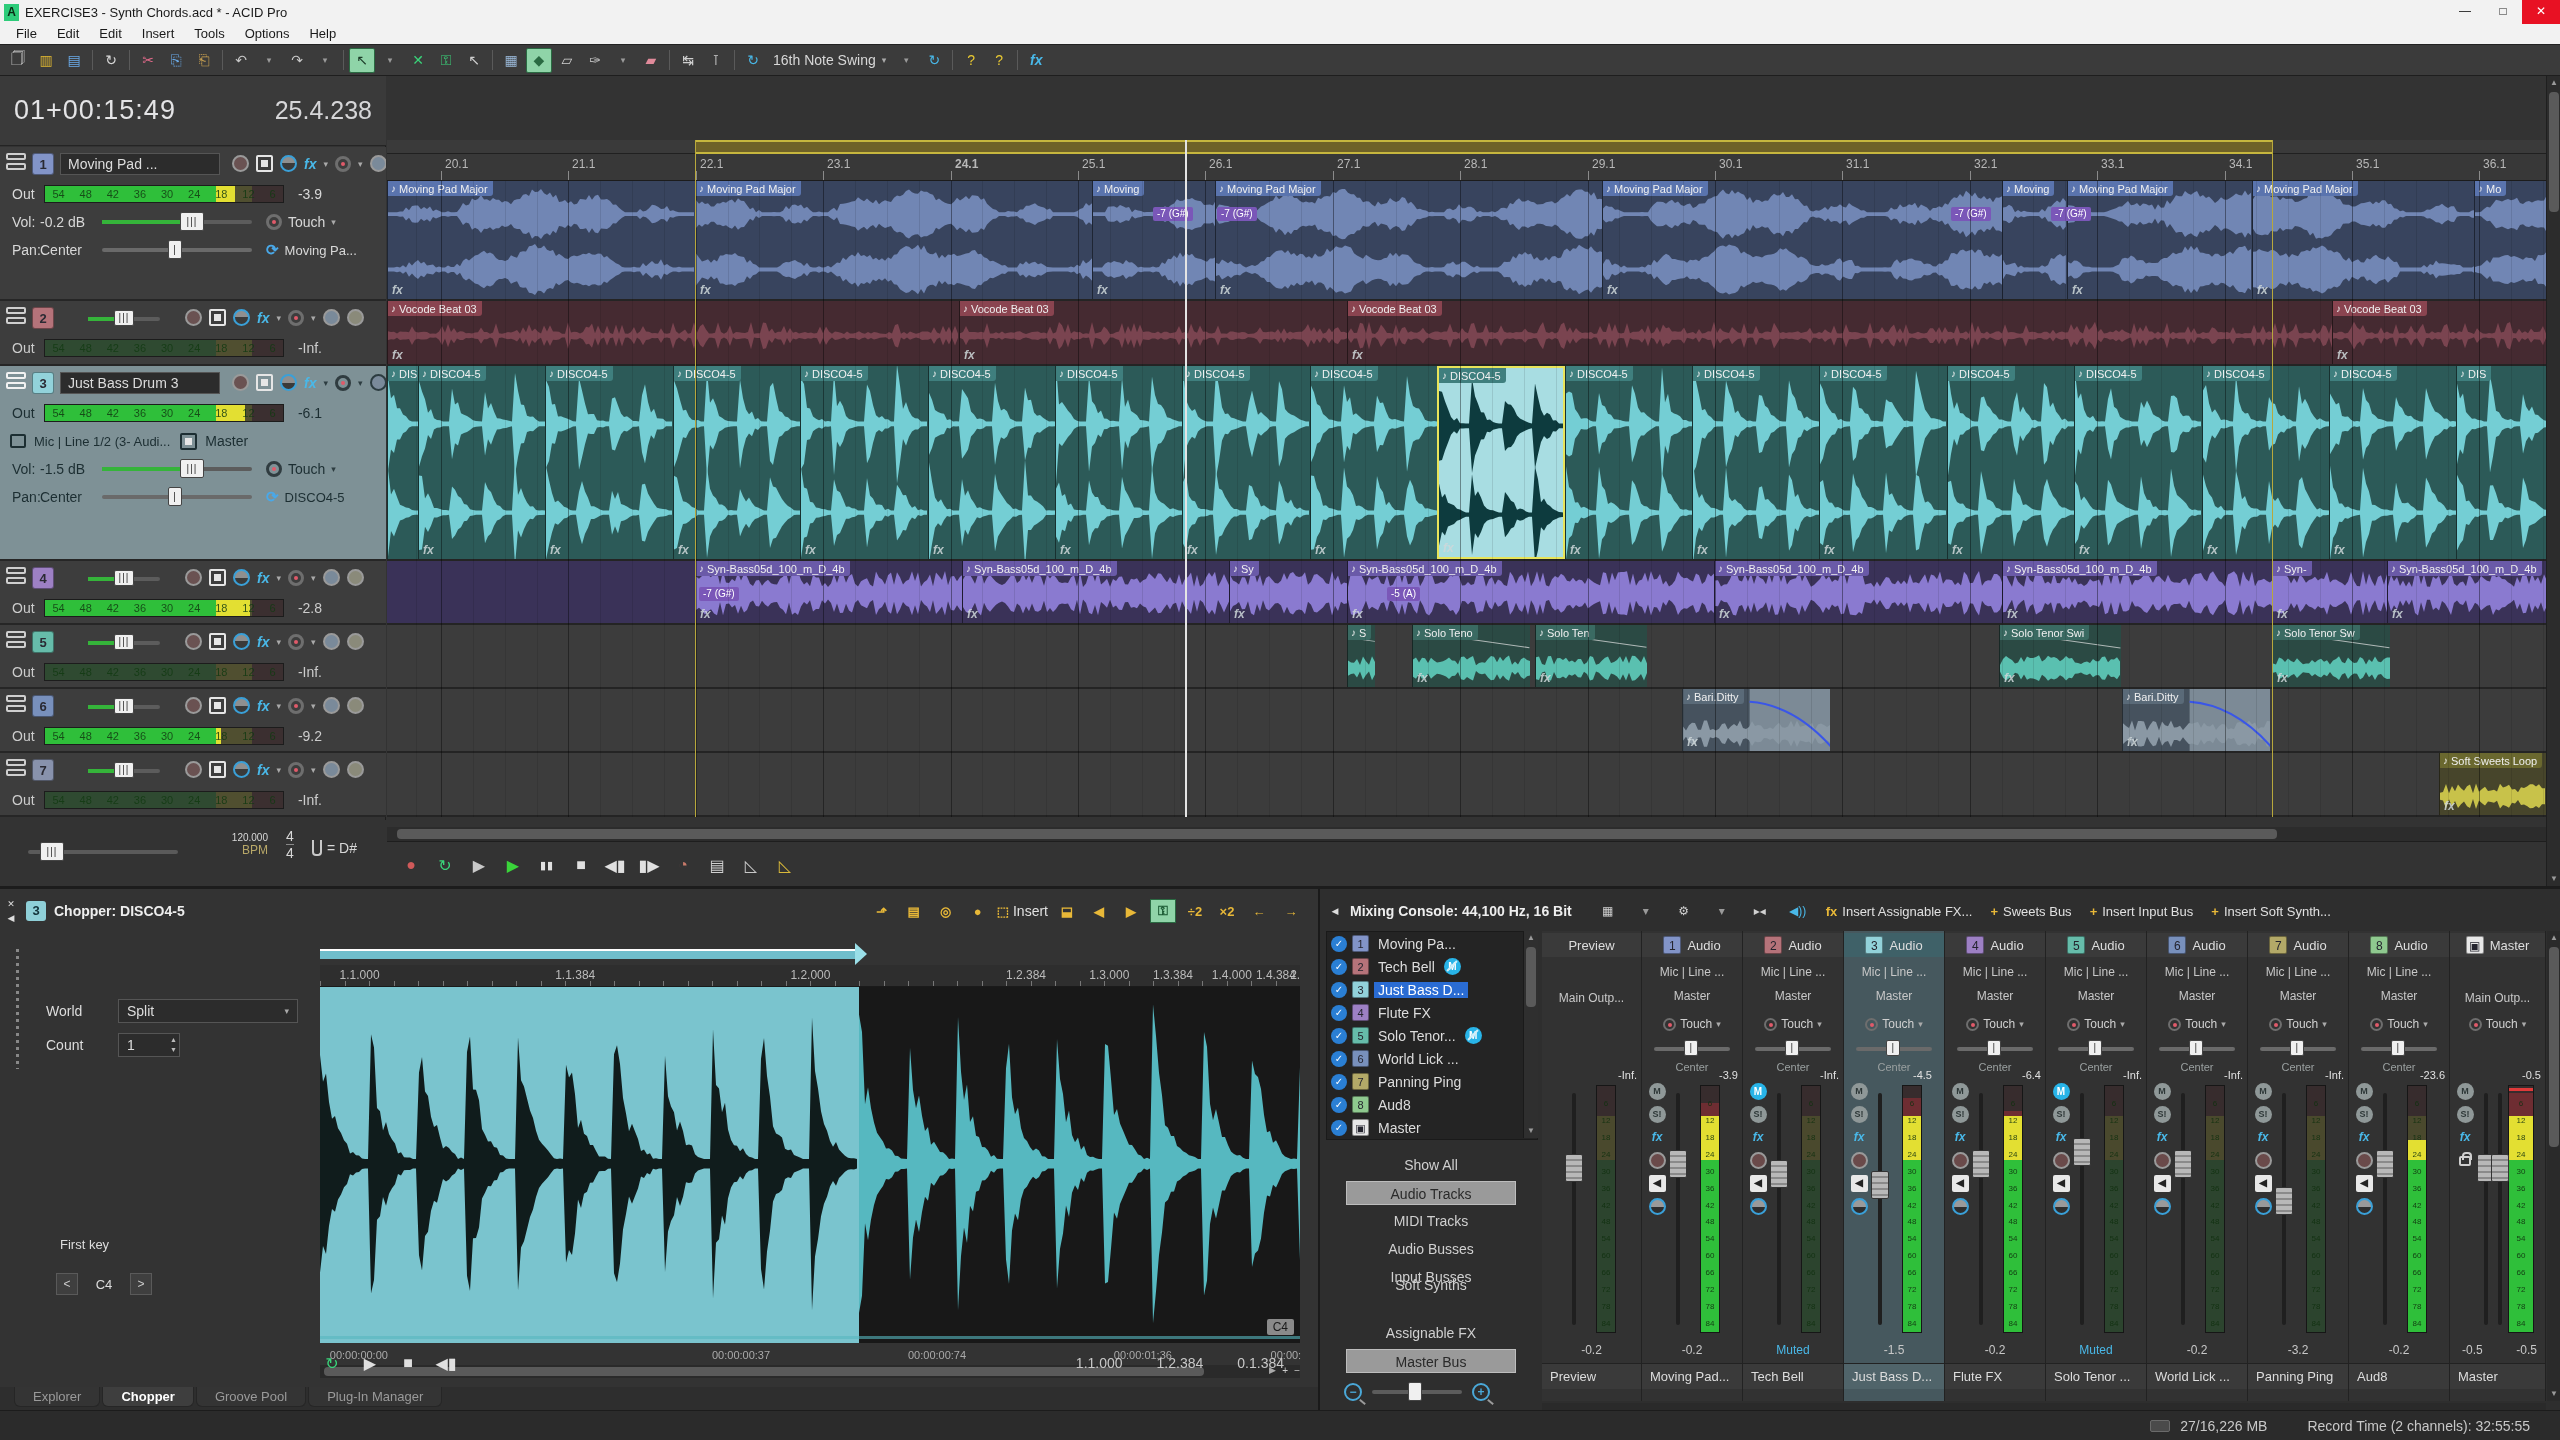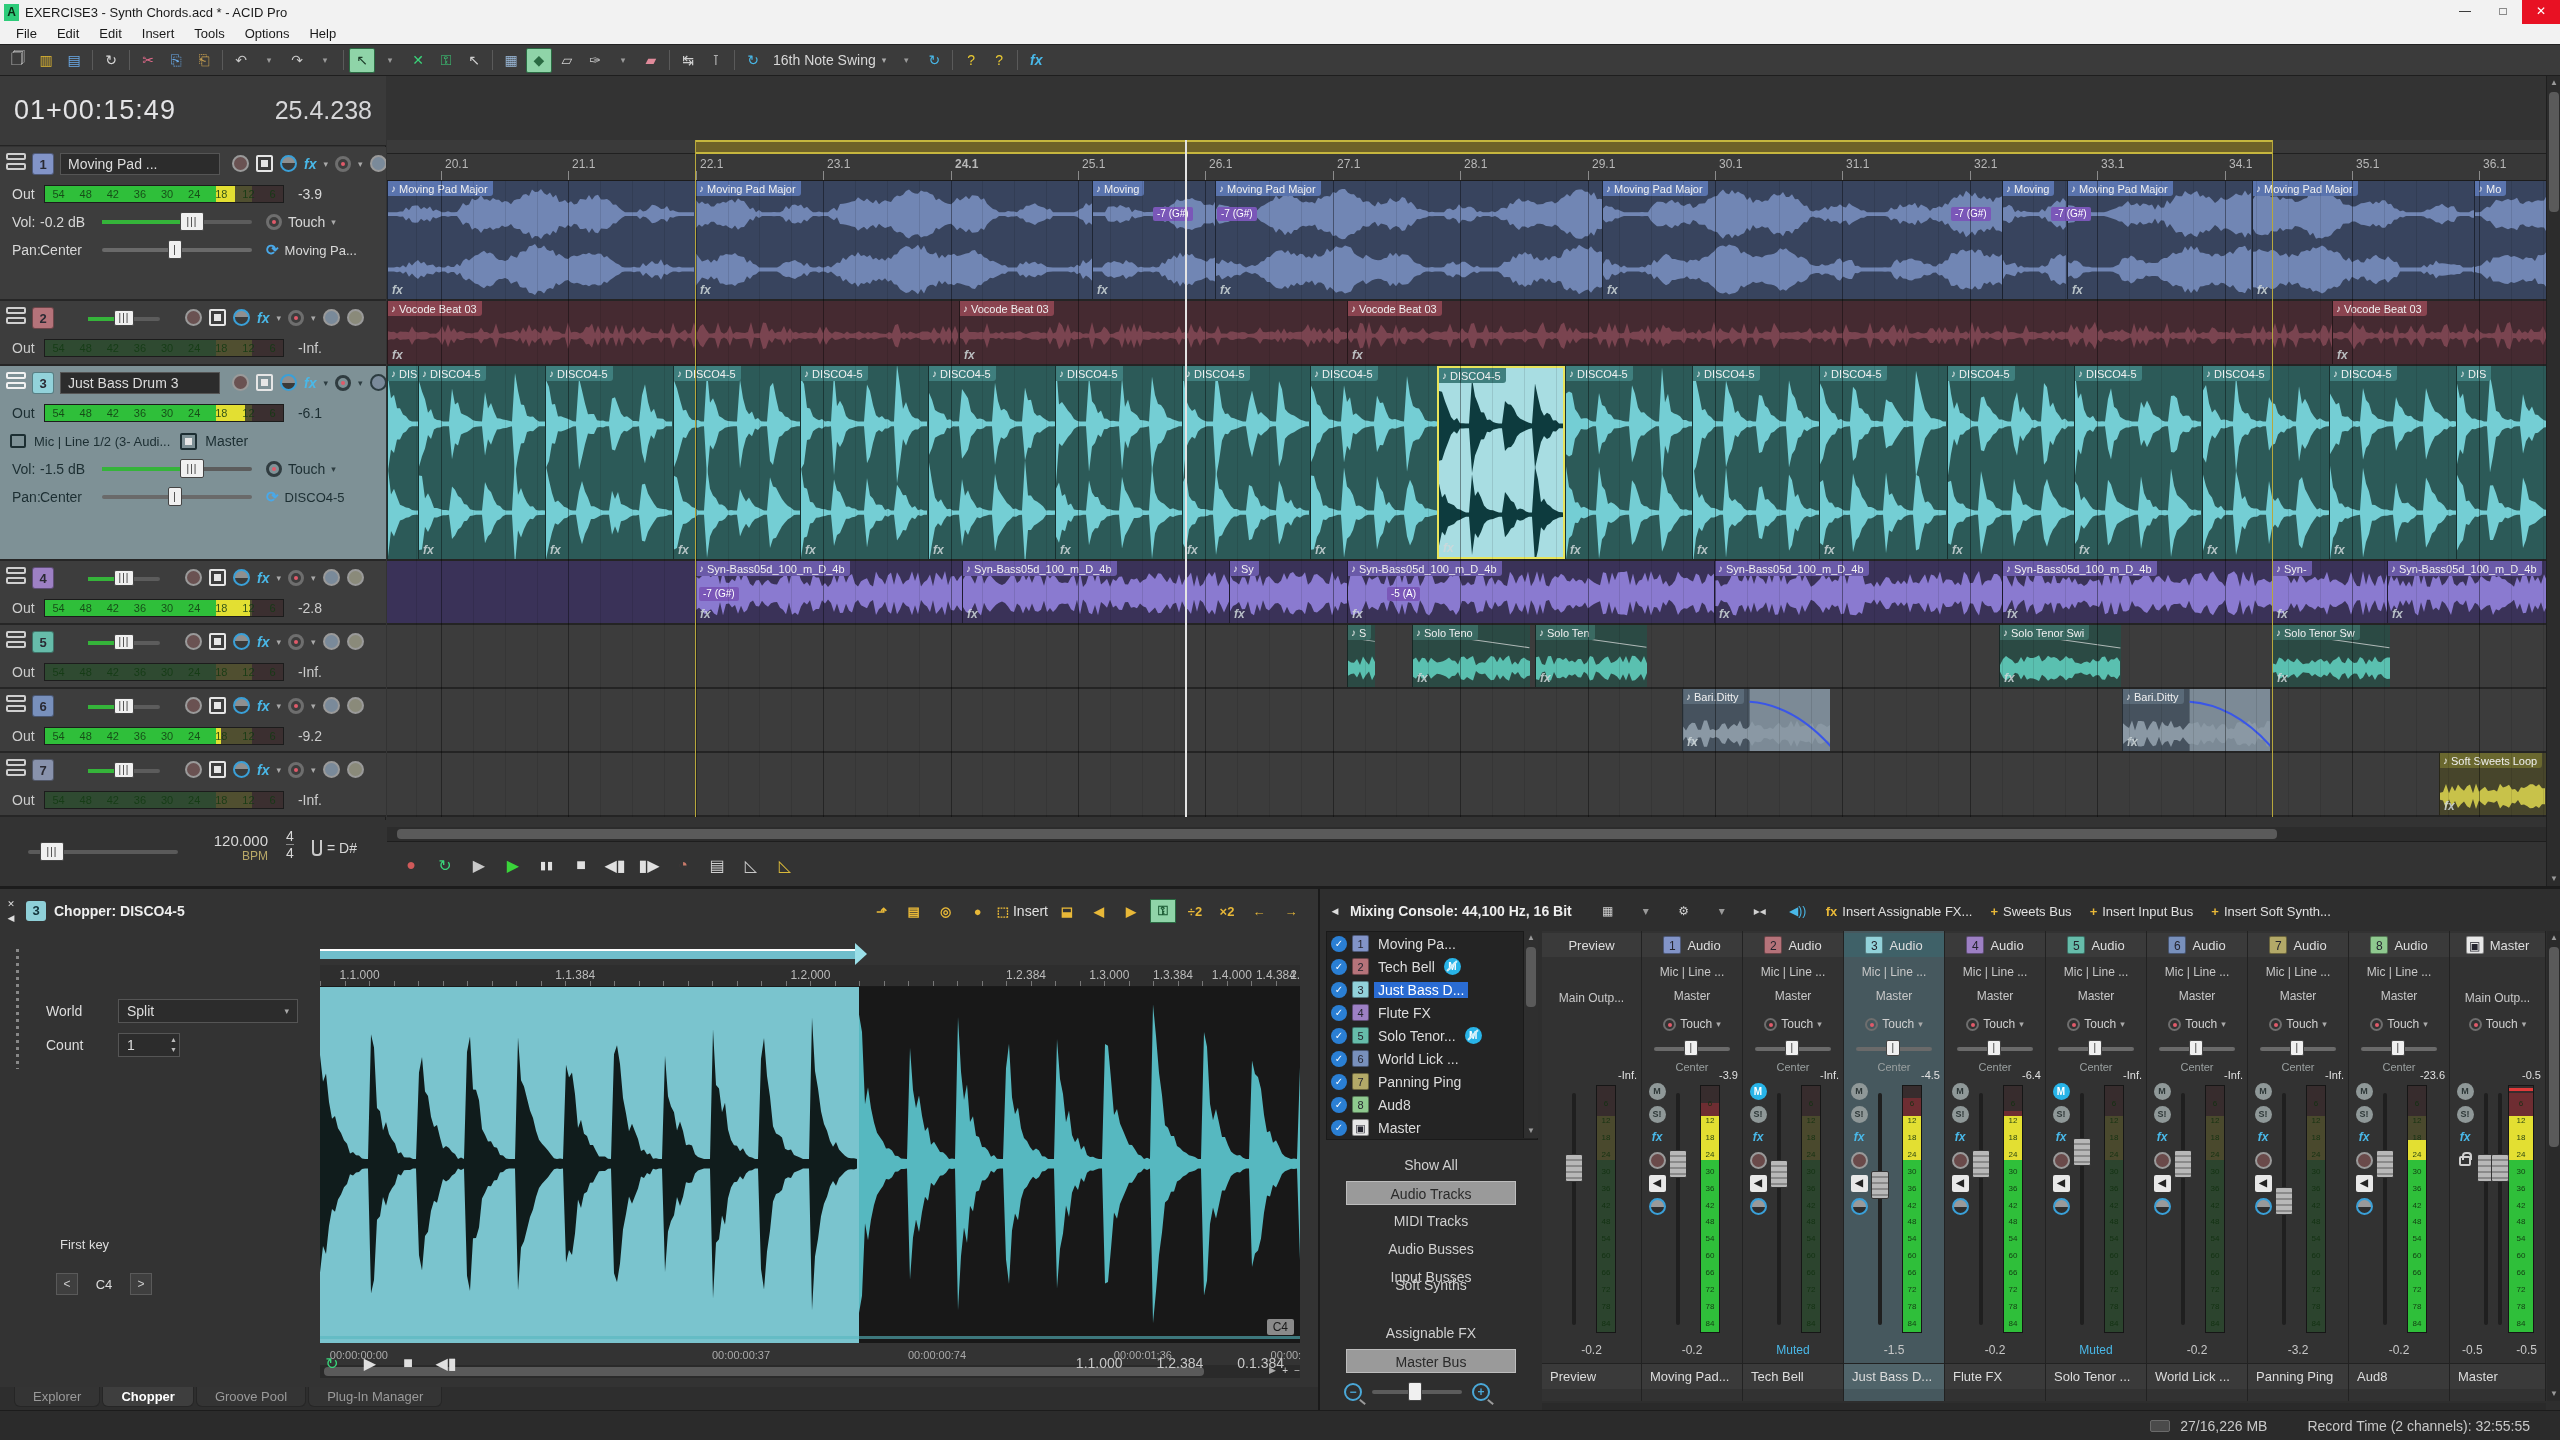--- a/index.html
+++ b/index.html
@@ -675,21 +675,21 @@
               </div>
               <span class="meter-db">-Inf.</span>
             </div>
           </div>
         </div>
       <div id="tempo-area">
           <div class="hslider" style="position: absolute; left: 28px; top: 30px; width: 150px; background: rgb(90, 90, 90);">
             <div class="thumb" style="left: 12px;">|||</div>
           </div>
           <div style="position: absolute; left: 196px; top: 12px; text-align: right; width: 72px;">
-            <div style="font-size: 15px; color: rgb(216, 216, 216);">120.000</div>
+            <div style="font-size: 10px; color: rgb(216, 216, 216);">120.000</div>
             <div style="font-size: 12px; color: rgb(184, 168, 104);">BPM</div>
           </div>
           <div style="position: absolute; left: 286px; top: 8px; text-align: center; font-size: 14px; color: rgb(216, 216, 216);">
             <div style="border-bottom: 1px solid rgb(136, 136, 136);">4</div>
             <div>4</div>
           </div>
           <div style="position: absolute; left: 312px; top: 20px; display: flex; gap: 5px; align-items: center;">
             <div style="width: 10px; height: 16px; border-left: 2px solid rgb(200, 200, 200); border-right: 2px solid rgb(200, 200, 200); border-bottom: 2px solid rgb(200, 200, 200); border-radius: 0px 0px 4px 4px;"></div>
             <span style="font-size: 14px; color: rgb(216, 216, 216);">= D#</span>
           </div>
@@ -1866,21 +1866,21 @@
             </div>
             <div class="st-pan-label">Center</div>
             <div class="st-icons">
               <div class="sic">M</div>
               <div class="sic">S!</div>
               <div class="sic fx">fx</div>
               <div class="sic rec"></div>
               <div class="sic spk">◀</div>
               <div class="sic pan"></div>
             </div>
-            <div class="st-dbtop" style="right: 4px;">-4.5</div>
+            <div class="st-dbtop" style="right: 12px;">-4.5</div>
             <div class="vfader" style="left: 34px; top: 162px; height: 232px;">
               <div class="vthumbf" style="top: 78px;"></div>
             </div>
             <div class="vmeter" style="left: 58px; top: 154px; height: 248px; width: 20px;">
               <div class="dimv" style="height: 5%;"></div>
               <div class="vnums">
                 <span>6</span>
                 <span>12</span>
                 <span>18</span>
                 <span>24</span>

